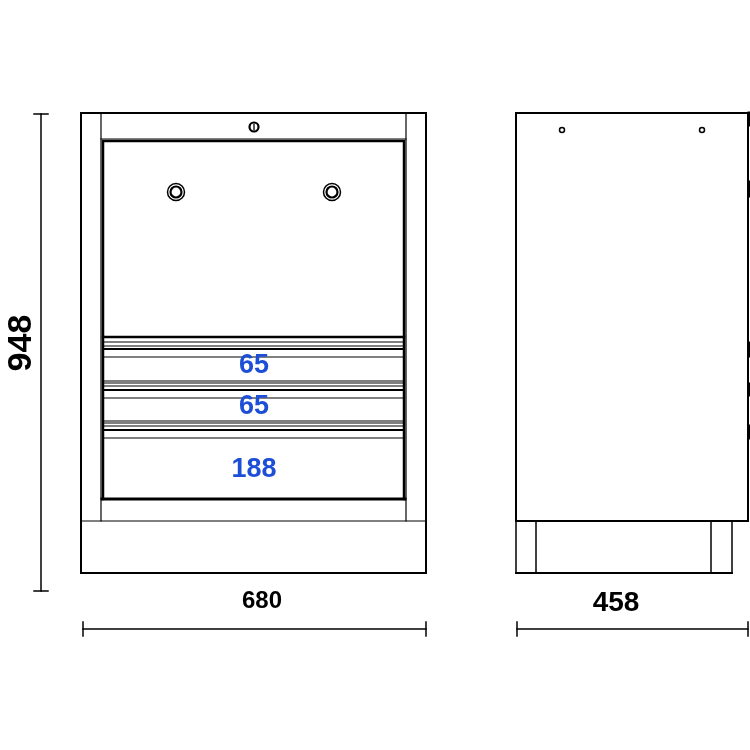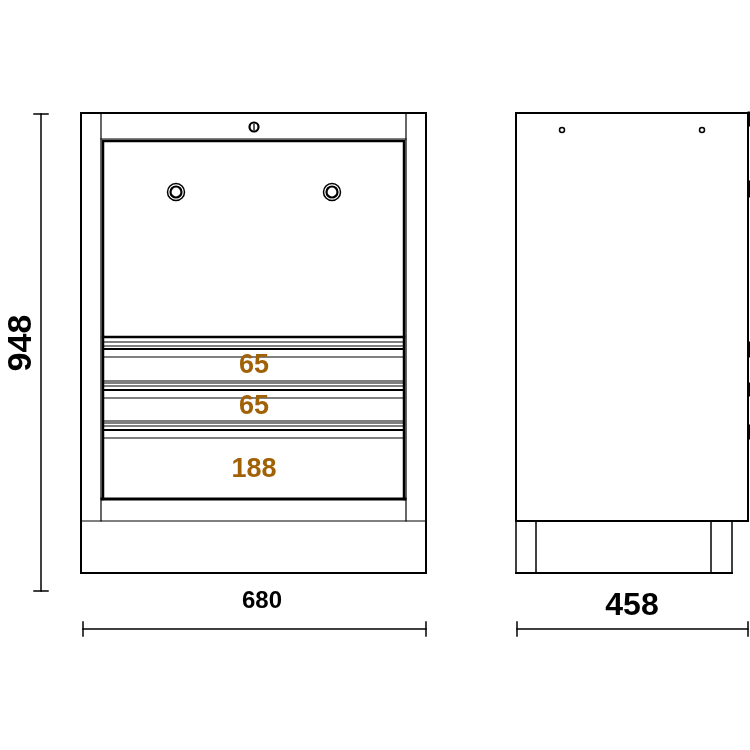--- a/index.html
+++ b/index.html
@@ -10,30 +10,30 @@
       font-family: "Liberation Sans", sans-serif;
       font-weight: bold;
       color: #000;
       line-height: 1;
       white-space: nowrap;
     }
     .drawer-label {
       position: absolute;
       font-family: "Liberation Sans", sans-serif;
       font-weight: bold;
-      color: #a16207;
+      color: #1d4ed8;
       font-size: 27px;
       line-height: 1;
       text-align: center;
       transform: translateX(-50%);
       background: transparent;
     }
     #label-height { left: 2px; top: 343px; font-size: 34px; transform: translate(0,-50%) rotate(-90deg); transform-origin: 50% 50%; width: 70px; text-align:center; margin-left:-18px; }
     #label-width { left: 262px; top: 588px; font-size: 24px; transform: translateX(-50%); }
-    #label-depth { left: 632px; top: 588px; font-size: 32px; transform: translateX(-50%); }
+    #label-depth { left: 616px; top: 588px; font-size: 28px; transform: translateX(-50%); }
   </style>
 </head>
 <body>
 
 <svg id="canvas" viewBox="0 0 750 750" xmlns="http://www.w3.org/2000/svg">
   <g fill="none" stroke="#000" stroke-linecap="square">
 
     <g>
       <line x1="41" y1="114" x2="41" y2="591" stroke-width="1.5"></line>
       <line x1="34" y1="114" x2="48" y2="114" stroke-width="1.5"></line>

